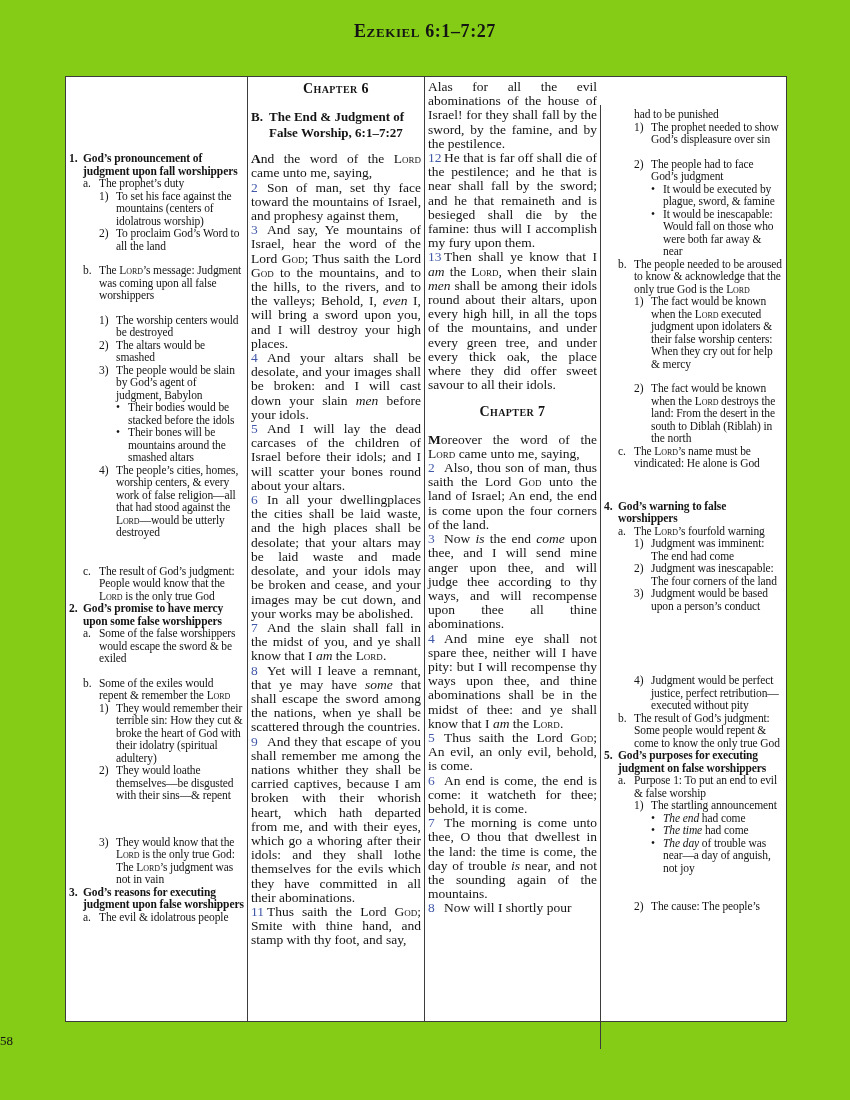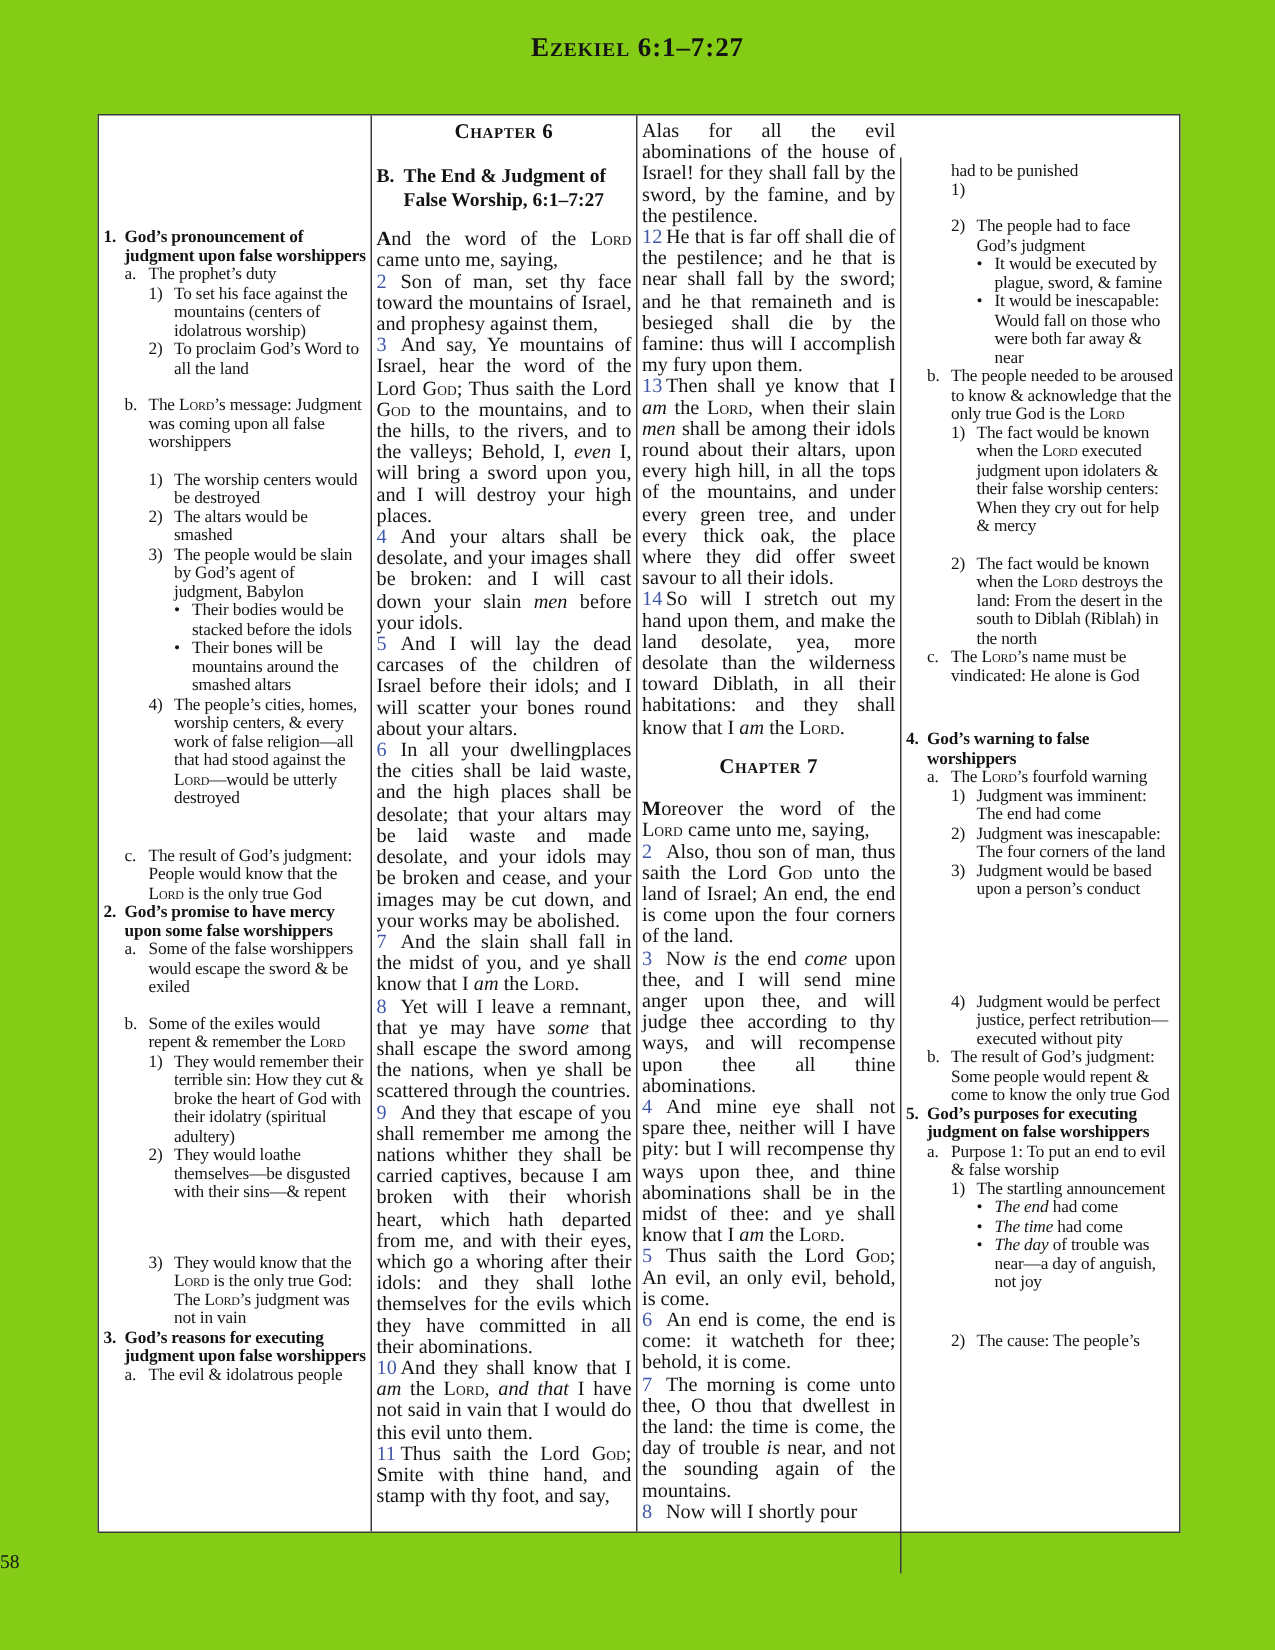--- a/index.html
+++ b/index.html
@@ -57,21 +57,21 @@
 </style>
 </head>
 <body>
 
 <div class="page">
   <div class="title">Ezekiel 6:1–7:27</div>
   <div class="box">
     <div class="col outline" id="col-left">
         <div class="oi l0 b">
           <span class="lab">1.</span>
-          <span class="otx">God’s pronouncement of judgment upon false worshippers</span>
+          <span class="otx">God’s pronouncement of judgment upon fall worshippers</span>
         </div>
         <div class="oi l1">
           <span class="lab">a.</span>
           <span class="otx">The prophet’s duty</span>
         </div>
         <div class="oi l2">
           <span class="lab">1)</span>
           <span class="otx">To set his face against the mountains (centers of idolatrous worship)</span>
         </div>
         <div class="oi l2">
@@ -151,45 +151,44 @@
         </div>
         <p class="verse"><span class="lead">A</span>nd the word of the <span class="sc">Lord</span> came unto me, saying,</p>
         <p class="verse"><span class="vnum">2</span>Son of man, set thy face toward the mountains of Israel, and prophesy against them,</p>
         <p class="verse"><span class="vnum">3</span>And say, Ye mountains of Israel, hear the word of the Lord <span class="sc">God</span>; Thus saith the Lord <span class="sc">God</span> to the mountains, and to the hills, to the rivers, and to the valleys; Behold, I, <i>even</i> I, will bring a sword upon you, and I will destroy your high places.</p>
         <p class="verse"><span class="vnum">4</span>And your altars shall be desolate, and your images shall be broken: and I will cast down your slain <i>men</i> before your idols.</p>
         <p class="verse"><span class="vnum">5</span>And I will lay the dead carcases of the children of Israel before their idols; and I will scatter your bones round about your altars.</p>
         <p class="verse"><span class="vnum">6</span>In all your dwellingplaces the cities shall be laid waste, and the high places shall be desolate; that your altars may be laid waste and made desolate, and your idols may be broken and cease, and your images may be cut down, and your works may be abolished.</p>
         <p class="verse"><span class="vnum">7</span>And the slain shall fall in the midst of you, and ye shall know that I <i>am</i> the <span class="sc">Lord</span>.</p>
         <p class="verse"><span class="vnum">8</span>Yet will I leave a remnant, that ye may have <i>some</i> that shall escape the sword among the nations, when ye shall be scattered through the countries.</p>
         <p class="verse"><span class="vnum">9</span>And they that escape of you shall remember me among the nations whither they shall be carried captives, because I am broken with their whorish heart, which hath departed from me, and with their eyes, which go a whoring after their idols: and they shall lothe themselves for the evils which they have committed in all their abominations.</p>
-        <p class="verse"><span class="vnum">10</span>And they shall know that I <i>am</i> the <span class="sc">Lord</span>, <i>and that</i> I have not said in vain that I would do this evil unto them.</p>
         <p class="verse"><span class="vnum">11</span>Thus saith the Lord <span class="sc">God</span>; Smite with thine hand, and stamp with thy foot, and say,</p>
       </div>
     <div class="col scripture" id="col-s2">
         <p class="verse">Alas for all the evil abominations of the house of Israel! for they shall fall by the sword, by the famine, and by the pestilence.</p>
         <p class="verse"><span class="vnum">12</span>He that is far off shall die of the pestilence; and he that is near shall fall by the sword; and he that remaineth and is besieged shall die by the famine: thus will I accomplish my fury upon them.</p>
         <p class="verse"><span class="vnum">13</span>Then shall ye know that I <i>am</i> the <span class="sc">Lord</span>, when their slain <i>men</i> shall be among their idols round about their altars, upon every high hill, in all the tops of the mountains, and under every green tree, and under every thick oak, the place where they did offer sweet savour to all their idols.</p>
-        <p class="verse"><span class="vnum">14</span>So will I stretch out my hand upon them, and make the land desolate, yea, more desolate than the wilderness toward Diblath, in all their habitations: and they shall know that I <i>am</i> the <span class="sc">Lord</span>.</p>
         <div class="chap mid">Chapter 7</div>
         <p class="verse"><span class="lead">M</span>oreover the word of the <span class="sc">Lord</span> came unto me, saying,</p>
         <p class="verse"><span class="vnum">2</span>Also, thou son of man, thus saith the Lord <span class="sc">God</span> unto the land of Israel; An end, the end is come upon the four corners of the land.</p>
         <p class="verse"><span class="vnum">3</span>Now <i>is</i> the end <i>come</i> upon thee, and I will send mine anger upon thee, and will judge thee according to thy ways, and will recompense upon thee all thine abominations.</p>
         <p class="verse"><span class="vnum">4</span>And mine eye shall not spare thee, neither will I have pity: but I will recompense thy ways upon thee, and thine abominations shall be in the midst of thee: and ye shall know that I <i>am</i> the <span class="sc">Lord</span>.</p>
         <p class="verse"><span class="vnum">5</span>Thus saith the Lord <span class="sc">God</span>; An evil, an only evil, behold, is come.</p>
         <p class="verse"><span class="vnum">6</span>An end is come, the end is come: it watcheth for thee; behold, it is come.</p>
         <p class="verse"><span class="vnum">7</span>The morning is come unto thee, O thou that dwellest in the land: the time is come, the day of trouble <i>is</i> near, and not the sounding again of the mountains.</p>
         <p class="verse"><span class="vnum">8</span>Now will I shortly pour</p>
       </div>
     <div class="col outline" id="col-right">
         <div class="oi l1">
           <span class="lab"></span>
           <span class="otx">had to be punished</span>
         </div>
         <div class="oi l2">
           <span class="lab">1)</span>
+          <span class="otx">The prophet needed to show God’s displeasure over sin</span>
         </div>
         <div class="oi l2" style="margin-top: 12px;">
           <span class="lab">2)</span>
           <span class="otx">The people had to face God’s judgment</span>
         </div>
         <div class="oi l3">
           <span class="lab">•</span>
           <span class="otx">It would be executed by plague, sword, &amp; famine</span>
         </div>
         <div class="oi l3">

